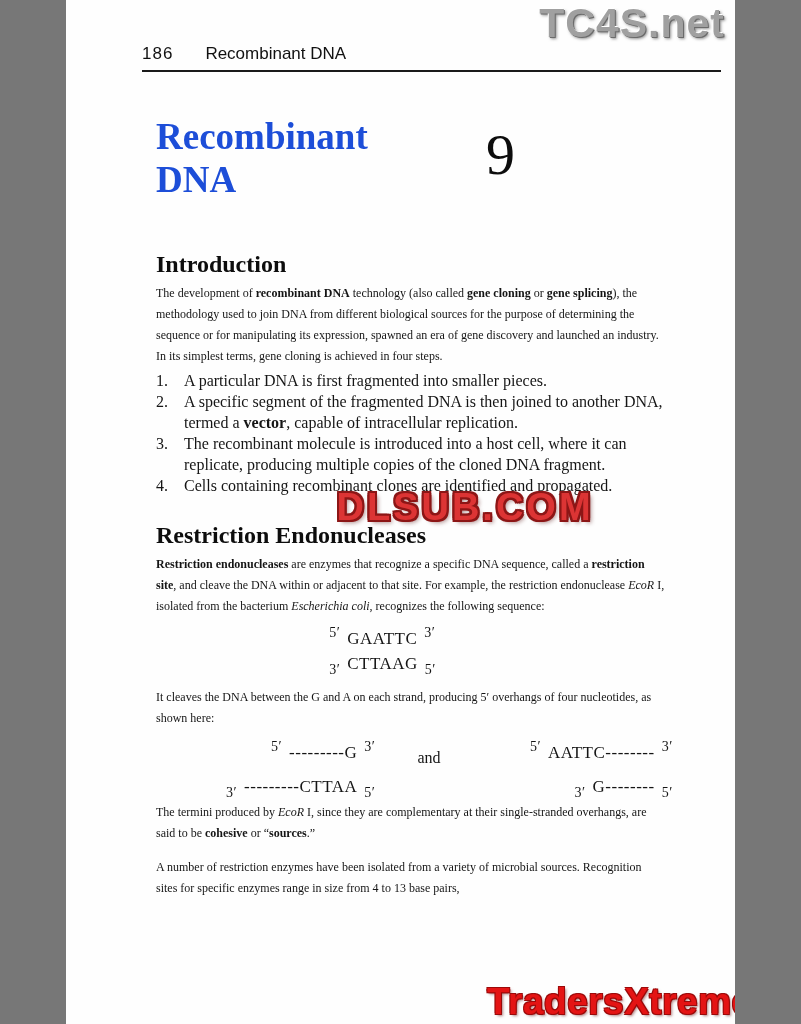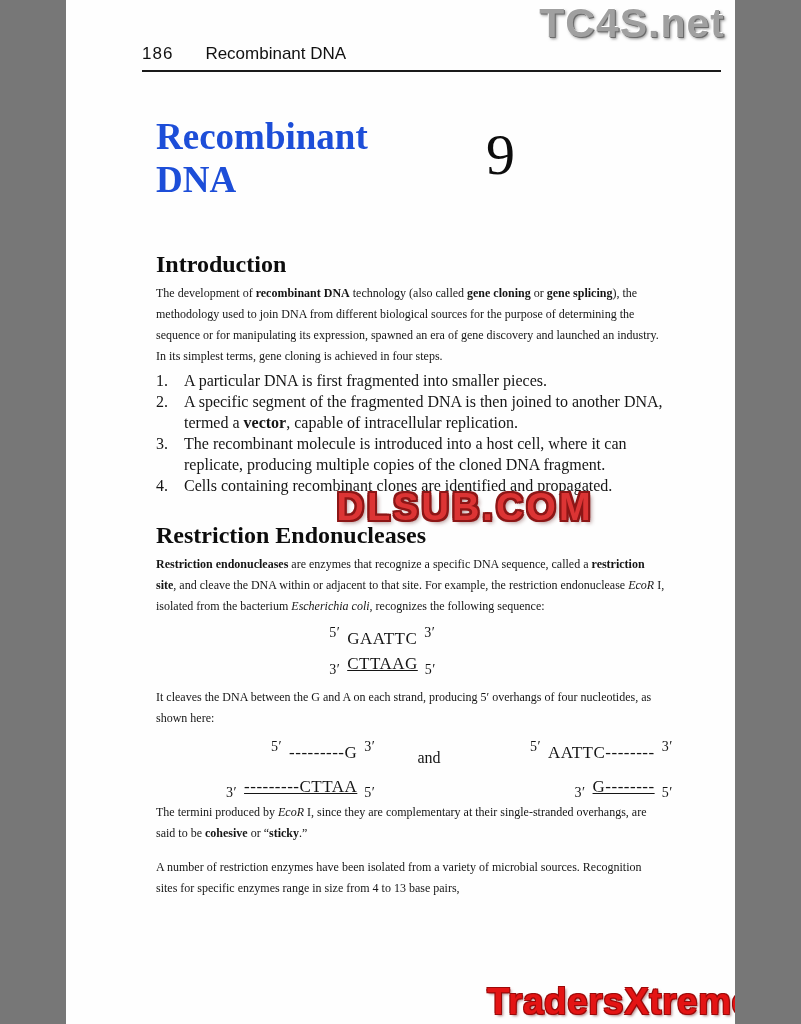--- a/index.html
+++ b/index.html
@@ -69,21 +69,21 @@
   .step .num { width:28px; flex:0 0 28px; }
   .step .txt { flex:1; }
 
   
   .seq-block {
     width:fit-content;
     margin:12px auto 0 auto;
     transform:translateX(-18px);
   }
   .seq-line { font-size:17px; letter-spacing:0.5px; white-space:nowrap; }
-  .seq-line + .seq-line { margin-top:5px;text-decoration:underline; }
+  .seq-line + .seq-line { margin-top:5px; }
   .prime { font-size:14px; position:relative; display:inline-block; }
   .prime.up   { top:-7px; }
   .prime.down { top:5px; }
   .prime.left  { margin-right:7px; }
   .prime.right { margin-left:7px; }
 
   .fragments-row {
     display:flex;
     align-items:flex-start;
     margin:14px 70px 0 160px;
@@ -208,19 +208,19 @@
     <div class="fragment right-frag">
       <div class="seq-line top">
         <span class="prime up left">5′</span><span class="bases">AATTC--------</span><span class="prime up right">3′</span>
       </div>
       <div class="seq-line bottom">
         <span class="prime down left">3′</span><span class="bases">G--------</span><span class="prime down right">5′</span>
       </div>
     </div>
   </div>
 
-  <p class="para"><span>The termini produced by </span><span style="font-style: italic;">EcoR</span><span> I, since they are complementary at their single-stranded overhangs, are said to be </span><span style="font-weight: bold;">cohesive</span><span> or “</span><span style="font-weight: bold;">sticky</span><span>.”</span></p>
+  <p class="para"><span>The termini produced by </span><span style="font-style: italic;">EcoR</span><span> I, since they are complementary at their single-stranded overhangs, are said to be </span><span style="font-weight: bold;">cohesive</span><span> or “</span><span style="font-weight: bold;">sources</span><span>.”</span></p>
 
   <p class="para tight"><span>A number of restriction enzymes have been isolated from a variety of microbial sources. Recognition sites for specific enzymes range in size from 4 to 13 base pairs,</span></p>
 
   <div class="wm-bottom">TradersXtreme.com</div>
 
 </div>
 
 </body></html>

